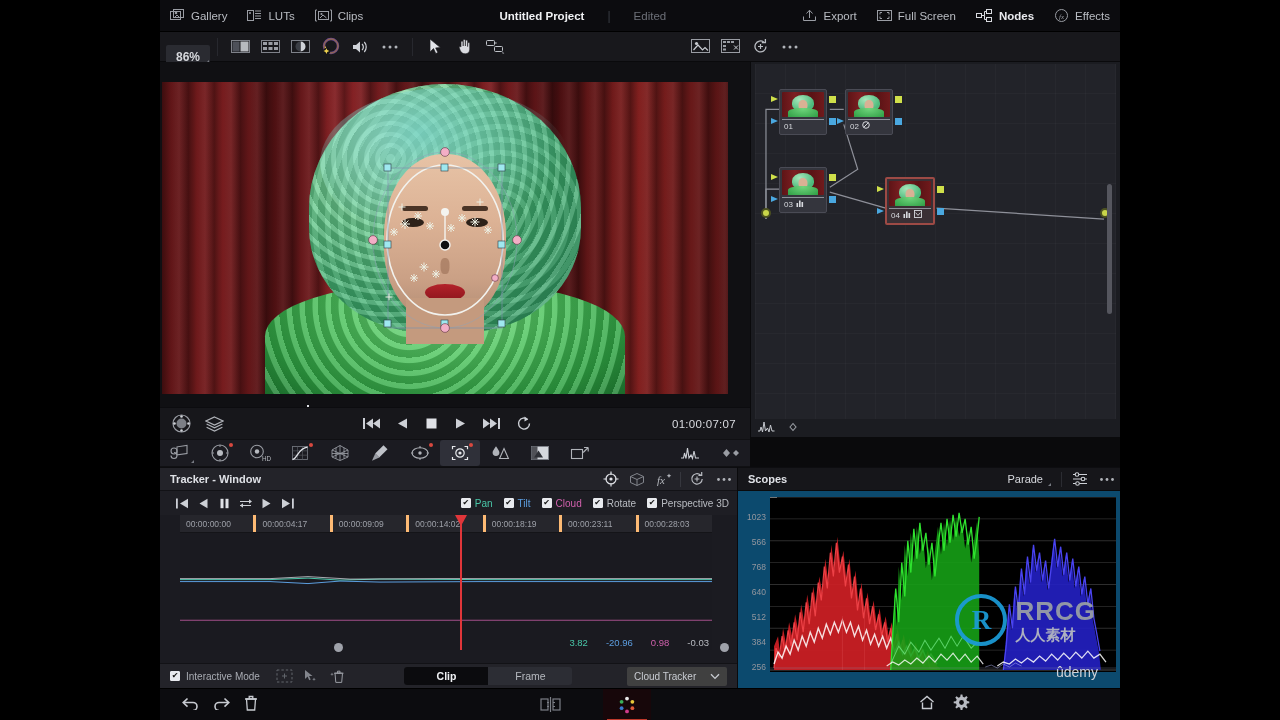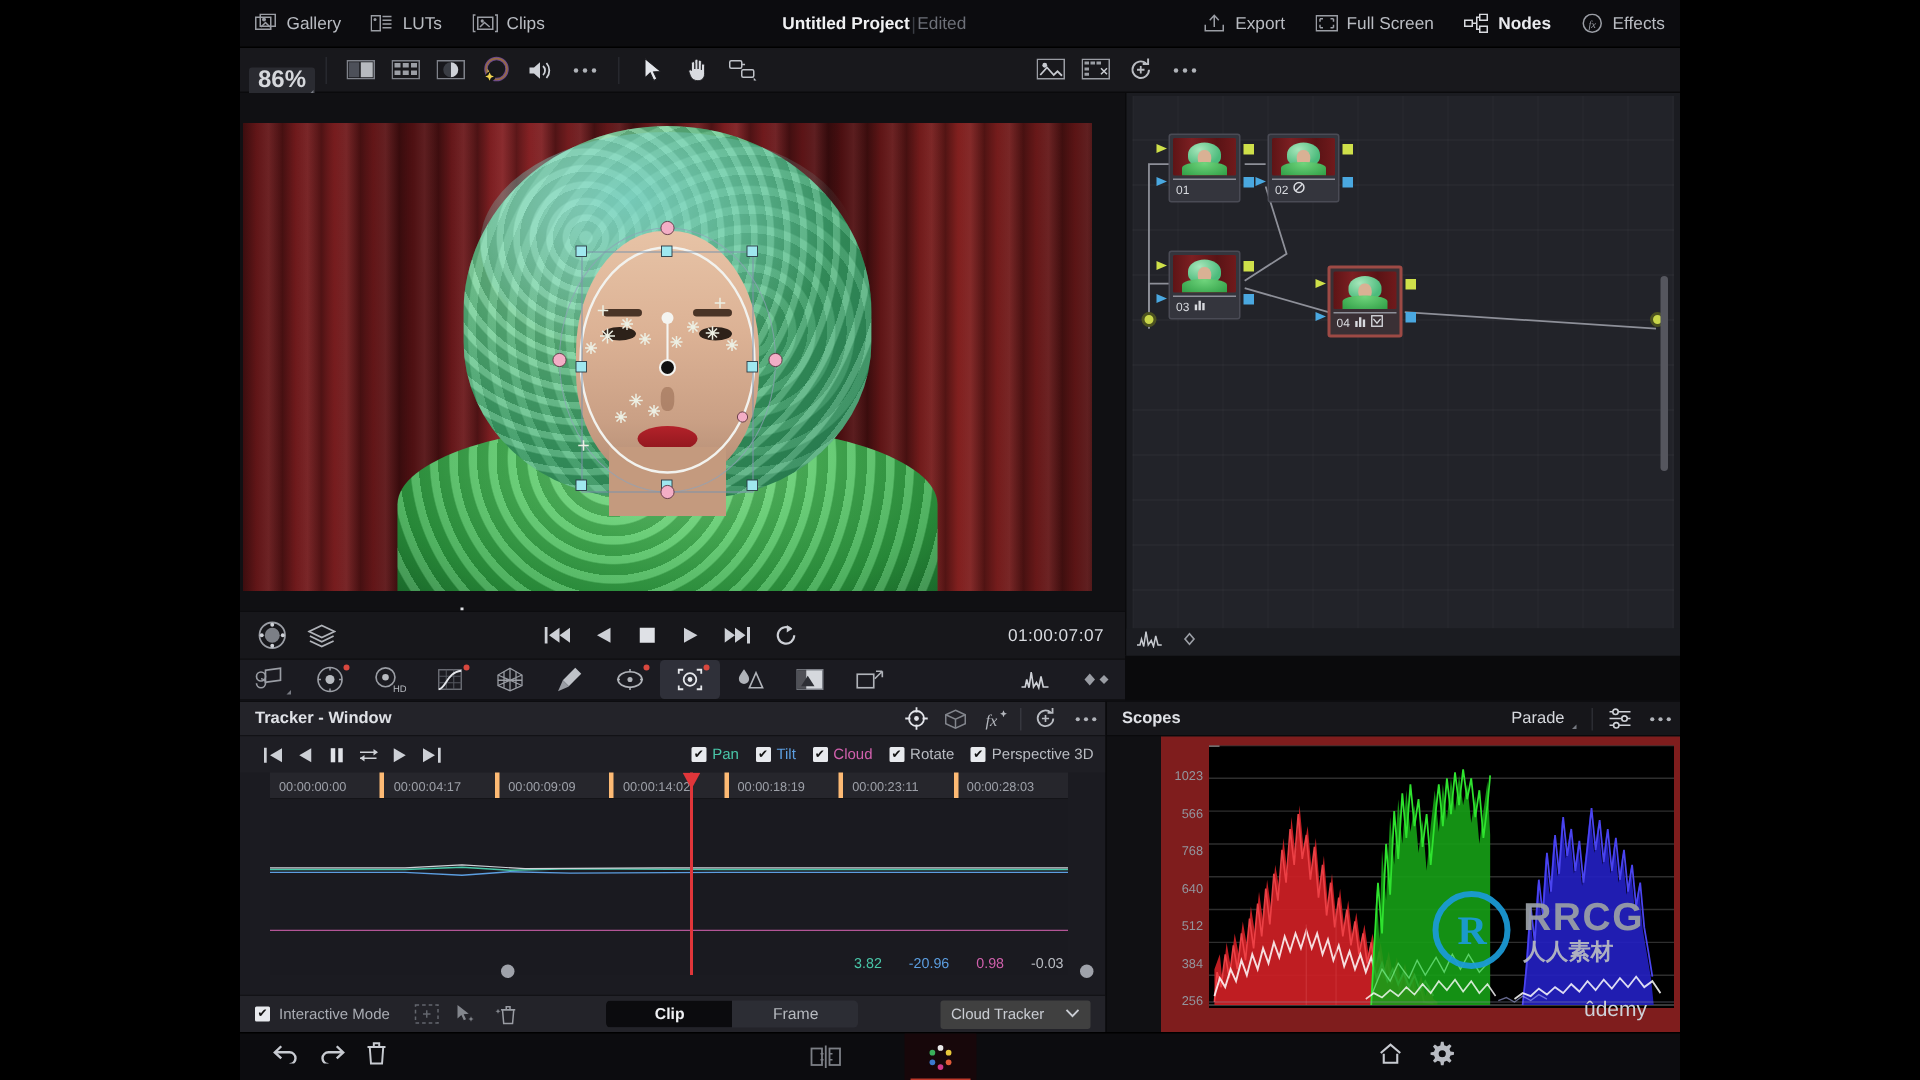--- a/index.html
+++ b/index.html
@@ -30,40 +30,40 @@
   }
   .tb-group { display:flex; align-items:center; }
   .tb-item {
     display:flex; align-items:center; gap:6px;
     padding:0 10px; height:32px;
     color:#b9bcc2; font-size:11.5px;
     cursor:default;
   }
   .tb-item .ic { display:flex; align-items:center; }
   .tb-center {
-    flex:1; display:flex; justify-content:center; align-items:center; gap:1px;
+    flex:1; display:flex; justify-content:center; align-items:center; gap:23px;
   }
   .proj-title { color:#f0f1f3; font-size:11.5px; font-weight:bold; }
   .proj-sep { color:#3a3d44; font-size:12px; }
   .proj-edited { color:#6d7078; font-size:11.5px; }
   .tb-item.active { color:#e9eaee; }
   .tb-item.active .lbl { font-weight:bold; }
 
   
   #toolbar2 {
     left:160px; top:32px; width:960px; height:30px;
     background:#18181c;
     display:flex; align-items:center;
     border-bottom:1px solid #0a0a0c;
   }
   .zoomval {
     width:44px; margin-left:6px; height:19px;
     background:#2a2b31; border-radius:2px;
-    color:#d6d8dc; font-size:16px; font-weight:bold;
-    display:flex; align-items:flex-start; justify-content:center;
+    color:#d6d8dc; font-size:12px; font-weight:bold;
+    display:flex; align-items:flex-end; justify-content:center;
     position:relative;
     margin-top:16px;
   }
   .corner-tri {
     position:absolute; right:1px; bottom:1px;
     width:0;height:0;border-left:3px solid transparent;border-bottom:3px solid #777a82;
   }
   .vsep { width:1px; height:18px; background:#27282e; margin:0 7px; }
   .t2btn {
     width:26px;height:19px; display:flex;align-items:center;justify-content:center;
@@ -340,21 +340,21 @@
     background:#101013; border-left:1px solid #0a0a0c; border-top:1px solid #0d0d10;
   }
   #scheader{
     position:absolute;left:0;right:0;top:0;height:23px;background:#16161a;
     display:flex;align-items:center;border-bottom:1px solid #0a0a0c;
   }
   .sc-title{color:#dfe1e6;font-size:11px;font-weight:bold;padding-left:10px;}
   .sc-mode{margin-left:auto;color:#d7d9de;font-size:11px;position:relative;padding-right:4px;}
   .sc-icons{display:flex;align-items:center;margin-left:10px;}
   .sc-divider{width:1px;height:15px;background:#2b2c32;margin:0 4px;}
-  #scbody{position:absolute;left:0;right:0;top:23px;bottom:0;background:#7f1d1d;margin-left:36px;}
+  #scbody{position:absolute;left:0;right:0;top:23px;bottom:0;background:#0c4a6e;}
   .sc-axis{
     position:absolute;left:0;top:0;width:32px;bottom:0;
   }
   .sc-axlabel{
     position:absolute;right:4px;color:#93969e;font-size:8.5px;transform:translateY(-50%);
   }
   #scplot{position:absolute;left:32px;right:4px;top:6px;bottom:16px;background:#000;}
   .tickcol{position:absolute;left:0;width:7px;height:1px;background:rgba(255,255,255,.4);}
 
   

